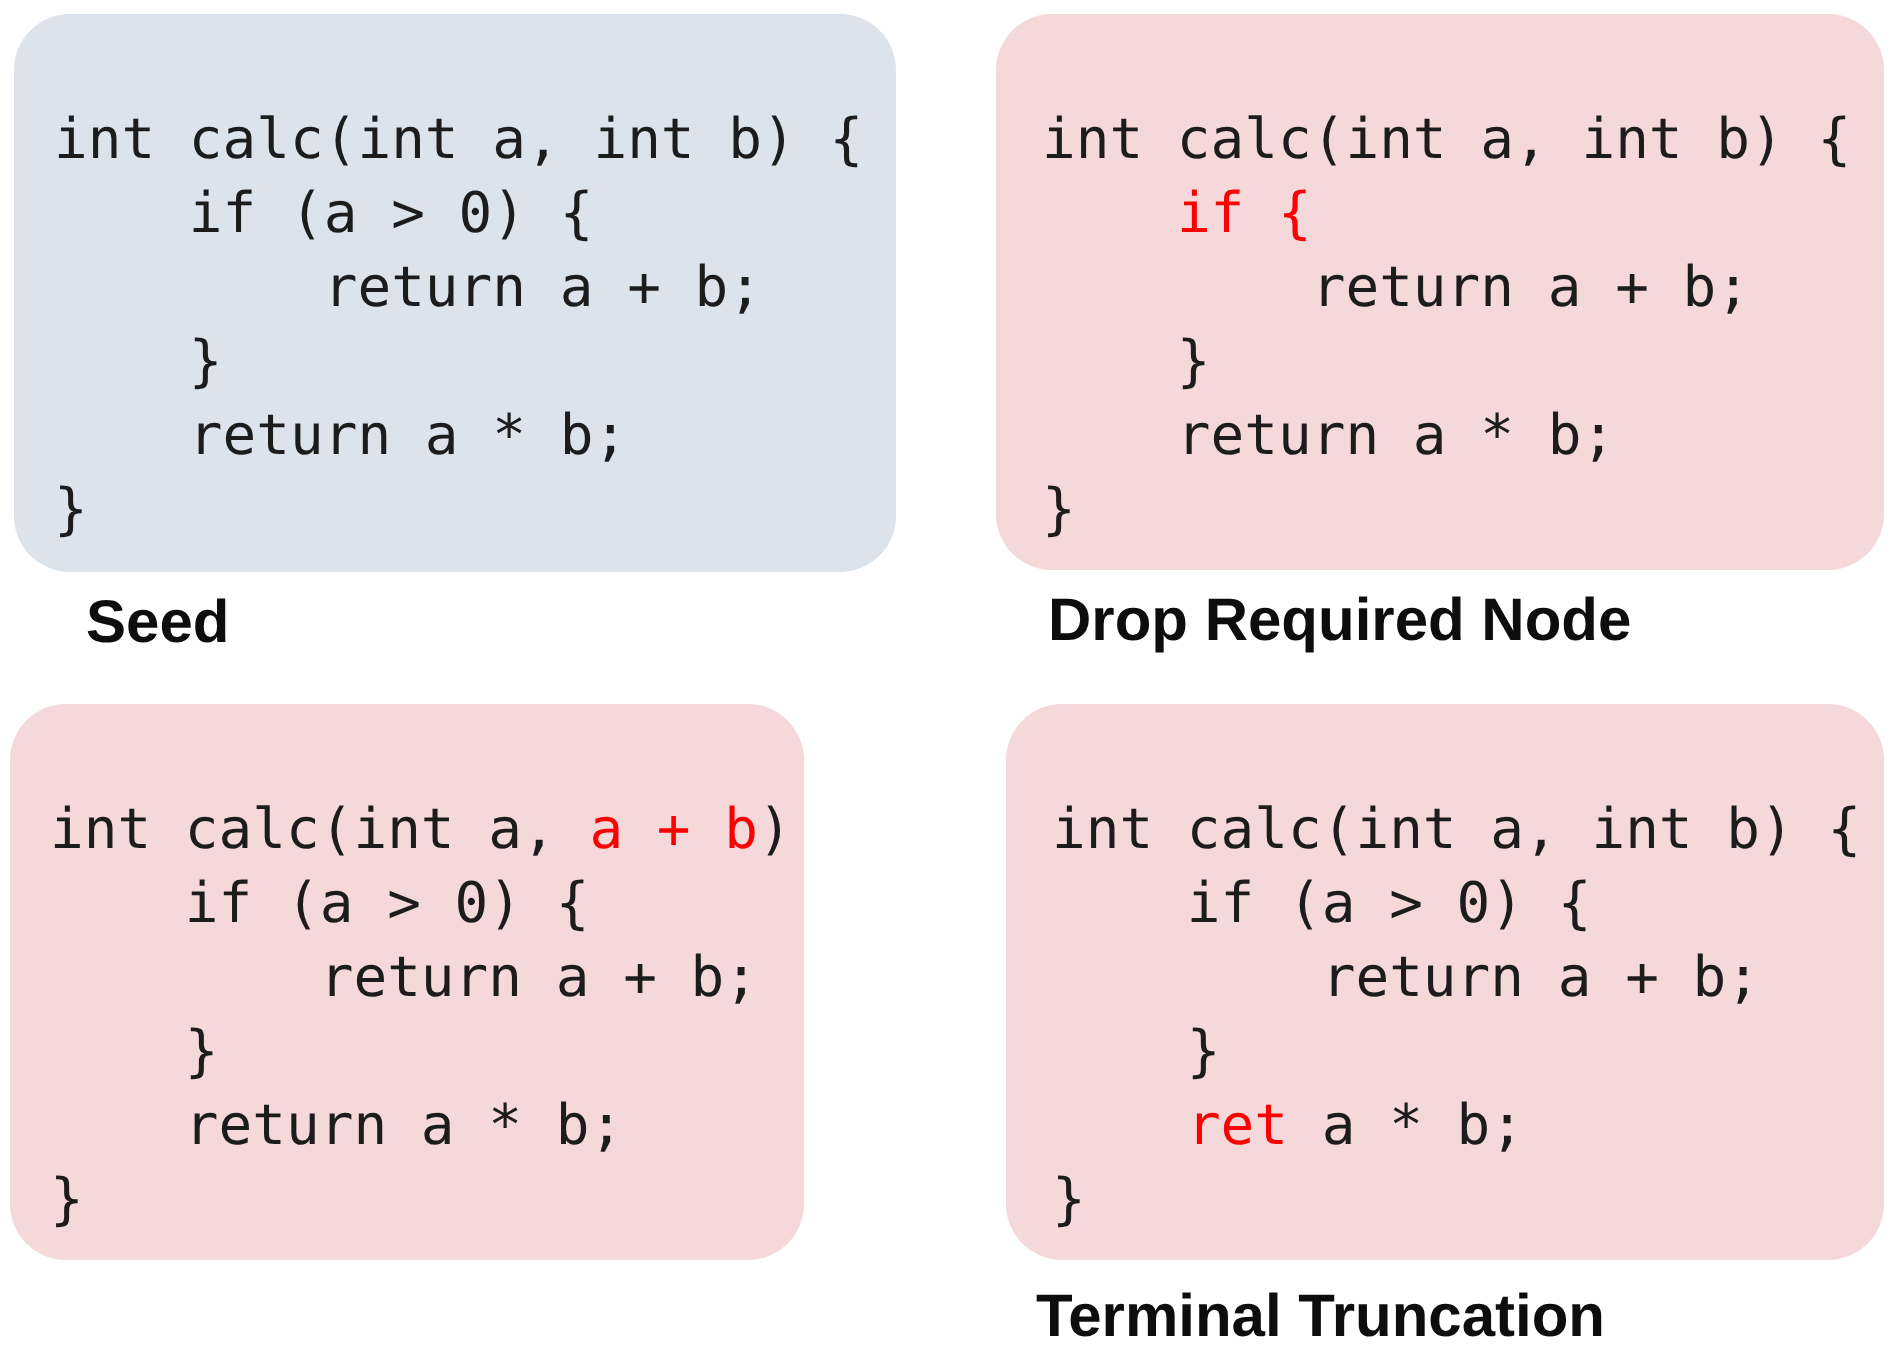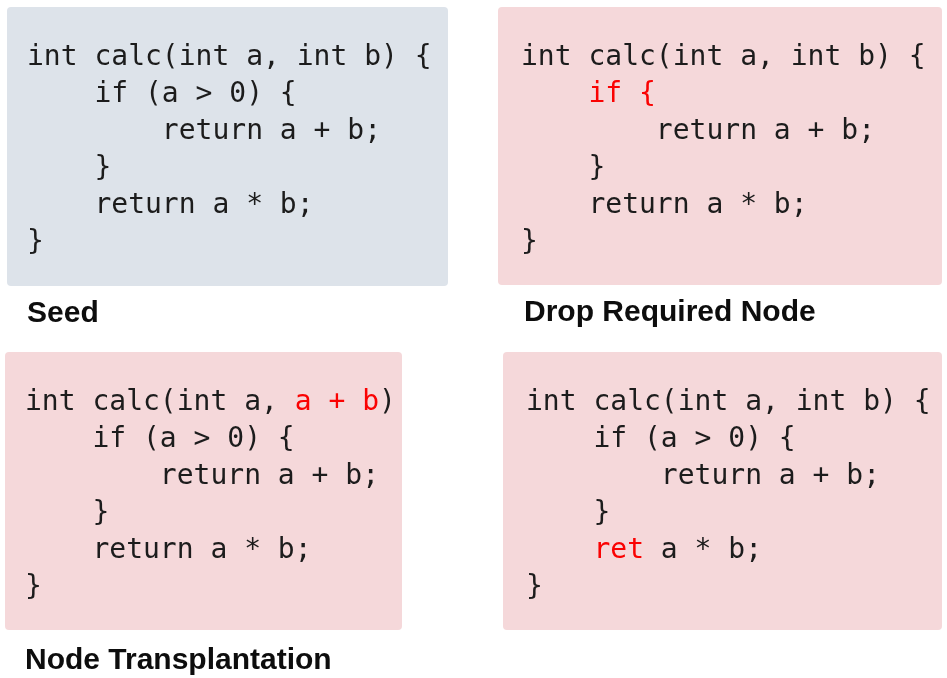--- a/index.html
+++ b/index.html
@@ -13,22 +13,22 @@
     overflow: hidden;
   }
   .cell { position: absolute; }
   .pos-0 { left: 7px;   top: 7px;   width: 441px; }
   .pos-1 { left: 498px; top: 7px;   width: 444px; }
   .pos-2 { left: 5px;   top: 352px; width: 397px; }
   .pos-3 { left: 503px; top: 352px; width: 439px; }
 
   .code-card {
     height: 279px;
-    border-radius: 4px;
-    padding: 30px 8px 0 20px;
+    border-radius: 28px;
+    padding: 44px 8px 0 20px;
     overflow: hidden;
   }
   .pos-1 .code-card, .pos-3 .code-card { padding-left: 23px; height: 278px; }
   .pos-2 .code-card { height: 278px; }
   .code-card.seed    { background: var(--seed-bg, #dde3ea); }
   .code-card.mutated { background: var(--mutated-bg, #f5d8da); }
 
   .code {
     font-family: "DejaVu Sans Mono", monospace;
     font-size: 28px;
@@ -42,21 +42,21 @@
     font-weight: normal;
   }
 
   .caption {
     margin-top: 9px;
     font-size: 30px;
     font-weight: bold;
     color: var(--caption-text, #0d0d0d);
     white-space: nowrap;
   }
-  .pos-0 .caption { margin-left: 20px; }
+  .pos-0 .caption { margin-left: 36px; }
   .pos-1 .caption { margin-left: 26px; }
   .pos-2 .caption { margin-left: 20px; margin-top: 12px; }
   .pos-3 .caption { margin-left: 15px; margin-top: 12px; }
 </style>
 </head>
 <body>
 
 <div class="stage">
 
     <section class="cell pos-0">
@@ -70,21 +70,21 @@
       <div class="code-card mutated">
         <div class="code"><div class="code-line"><span>int calc(int a, int b) {</span></div><div class="code-line"><span>    </span><span class="hl">if {</span></div><div class="code-line"><span>        return a + b;</span></div><div class="code-line"><span>    }</span></div><div class="code-line"><span>    return a * b;</span></div><div class="code-line"><span>}</span></div></div>
       </div>
       <div class="caption">Drop Required Node</div>
     </section>
 
     <section class="cell pos-2">
       <div class="code-card mutated">
         <div class="code"><div class="code-line"><span>int calc(int a, </span><span class="hl">a + b</span><span>) {</span></div><div class="code-line"><span>    if (a &gt; 0) {</span></div><div class="code-line"><span>        return a + b;</span></div><div class="code-line"><span>    }</span></div><div class="code-line"><span>    return a * b;</span></div><div class="code-line"><span>}</span></div></div>
       </div>
-      <div class="caption">Node Transplantation</div>
     </section>
 
     <section class="cell pos-3">
       <div class="code-card mutated">
         <div class="code"><div class="code-line"><span>int calc(int a, int b) {</span></div><div class="code-line"><span>    if (a &gt; 0) {</span></div><div class="code-line"><span>        return a + b;</span></div><div class="code-line"><span>    }</span></div><div class="code-line"><span>    </span><span class="hl">ret</span><span> a * b;</span></div><div class="code-line"><span>}</span></div></div>
       </div>
+      <div class="caption">Terminal Truncation</div>
     </section>
   </div>
 
 </body></html>

